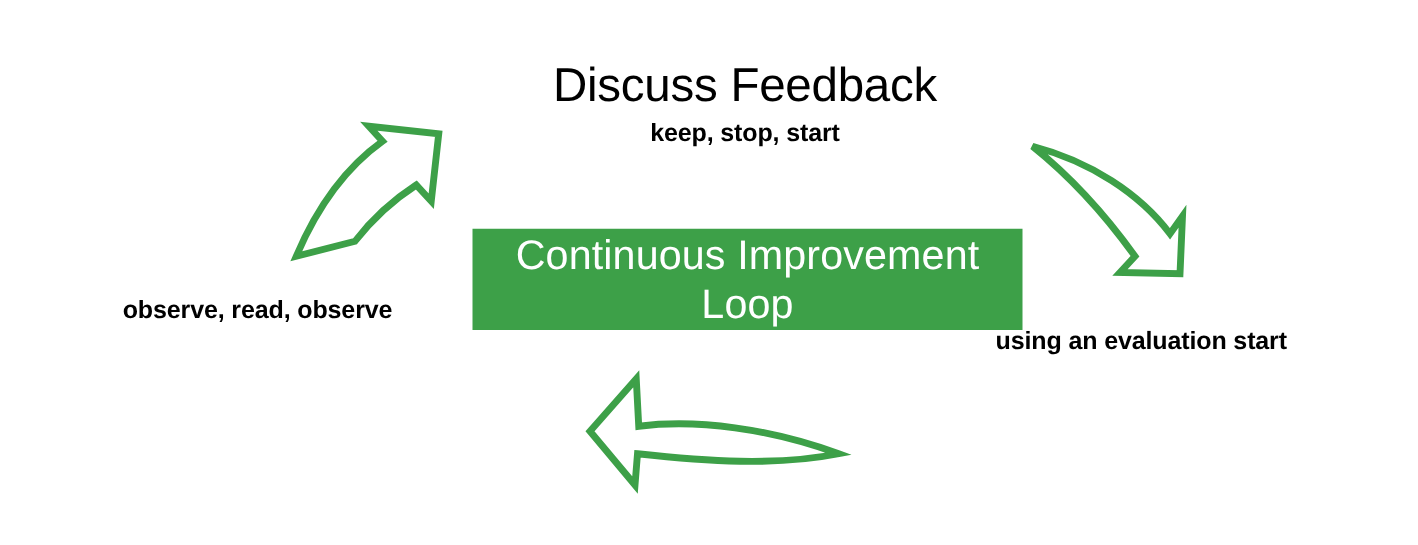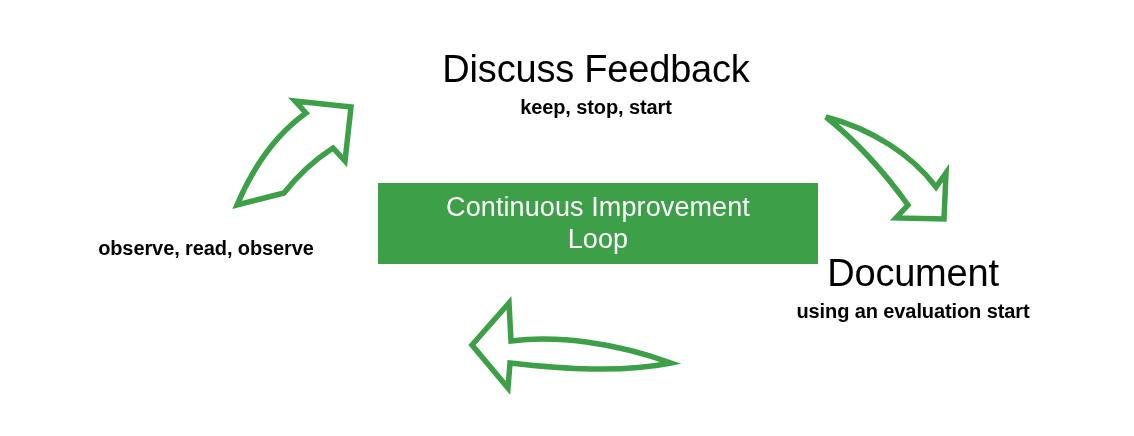--- a/index.html
+++ b/index.html
@@ -28,21 +28,21 @@
     width: 440px;
     height: 81px;
     background: #3da048;
     display: flex;
     align-items: center;
     justify-content: center;
     box-sizing: border-box;
   }
   .center-banner .banner-text {
     color: #ffffff;
-    font-size: 27px;
+    font-size: 33px;
     line-height: 1.17;
     text-align: center;
     letter-spacing: 0.1px;
     white-space: pre-line;
     font-weight: 400;
   }
 
   
   .node {
     position: absolute;
@@ -95,21 +95,20 @@
   <div class="node" id="node-discuss">
     <div class="title">Discuss Feedback</div>
     <div class="subtitle">keep, stop, start</div>
   </div>
 
   <div class="node" id="node-collect">
     <div class="subtitle">observe, read, observe</div>
   </div>
 
   <div class="node" id="node-document">
-    <div class="title">Document</div>
     <div class="subtitle">using an evaluation start</div>
   </div>
 
   <div class="center-banner">
     <div class="banner-text">Continuous Improvement
 Loop</div>
   </div>
 
   <svg class="arrow-svg" id="arrow-left-up" viewBox="0 0 126 116">
     <path class="arrow-path" d="M 5,112

